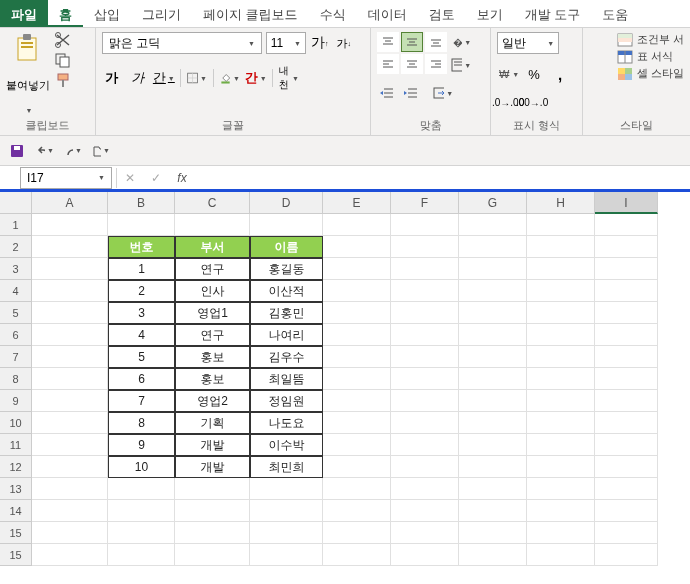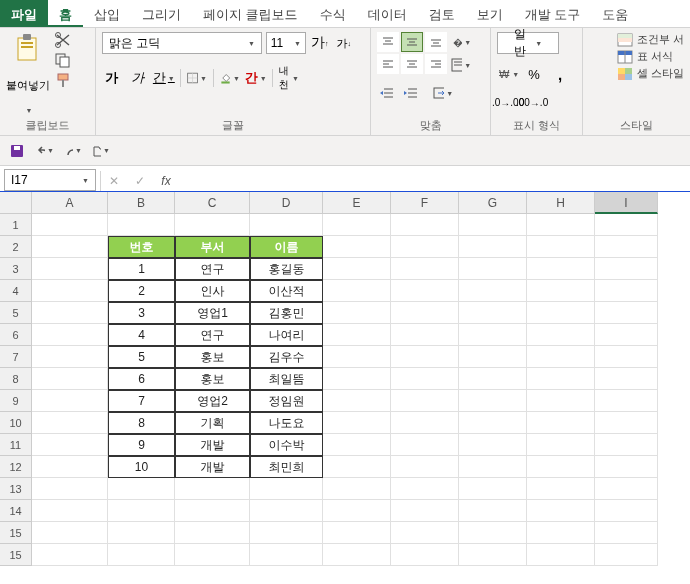--- a/index.html
+++ b/index.html
@@ -27,33 +27,33 @@
   .fbtn { width: 20px; height: 20px; display: flex; align-items: center; justify-content: center; font-size: 13px; }
   .dd { font-size: 7px; color: #555; margin-left: 2px; }
   
   .align-grid { display: grid; grid-template-columns: repeat(3,22px); grid-template-rows: repeat(2,20px); gap: 2px; }
   .align-cell { background: #fff; border: 1px solid transparent; display:flex; align-items:center; justify-content:center; }
   .align-cell.sel { background: #c5e0b4; border-color: #548235; }
   .align-side { display: flex; flex-direction: column; gap: 3px; margin-left: 4px; }
   .align-row2 { display: flex; gap: 4px; margin-top: 4px; }
   
   .num-row { display:flex; align-items:center; }
-  .num-sel { width: 62px; height: 22px; border: 1px solid #aaa; background: #fff; padding: 2px 16px; display:flex; justify-content:space-between; align-items:center; }
+  .num-sel { width: 62px; height: 22px; border: 1px solid #aaa; background: #fff; padding: 2px 4px; display:flex; justify-content:space-between; align-items:center; }
   .num-btns { display:flex; gap:4px; margin-top:6px; }
   .nbtn { width:22px; height:20px; display:flex; align-items:center; justify-content:center; }
   .num-btns2 { display:flex; gap:2px; margin-top:4px; }
   
   .style-col { display:flex; flex-direction:column; gap:2px; }
   .style-item { display:flex; align-items:center; gap:4px; font-size:11px; color:#444; white-space:nowrap;padding-left:28px; }
   .sicon { width:16px; height:14px; }
   
   .qat { display:flex; align-items:center; height:30px; padding:0 8px; gap:10px; border-bottom:1px solid #d4d4d4; background:#f3f2f1; }
   .qbtn { width:18px; height:18px; display:flex; align-items:center; justify-content:center; }
   
-  .formula-bar { display:flex; align-items:flex-end; height:26px; border-bottom:1px solid #1d4ed8; }
+  .formula-bar { display:flex; align-items:center; height:26px; border-bottom:3px solid #1d4ed8;padding-left:16px; }
   .name-box { width:92px; height:22px; border:1px solid #aaa; margin:0 4px; padding:2px 6px; display:flex; justify-content:space-between; align-items:center; background:#fff; }
   .fb-sep { width:1px; height:20px; background:#d4d4d4; }
   .fb-btn { width:26px; height:20px; display:flex; align-items:center; justify-content:center; color:#aaa; }
   .fb-input { flex:1; height:22px; padding:2px 6px; }
   
   .sheet { display:flex; }
   .corner { width:32px; height:22px; background:#f0f0f0; border-right:1px solid #ccc; border-bottom:1px solid #ccc; }
   .col-headers { display:flex; }
   .col-h { height:22px; background:#f0f0f0; border-right:1px solid #ccc; border-bottom:1px solid #ccc; text-align:center; line-height:22px; color:#555; font-size:12px; }
   .col-h.sel { background:#d4d4d4; border-bottom:2px solid #217346; }

